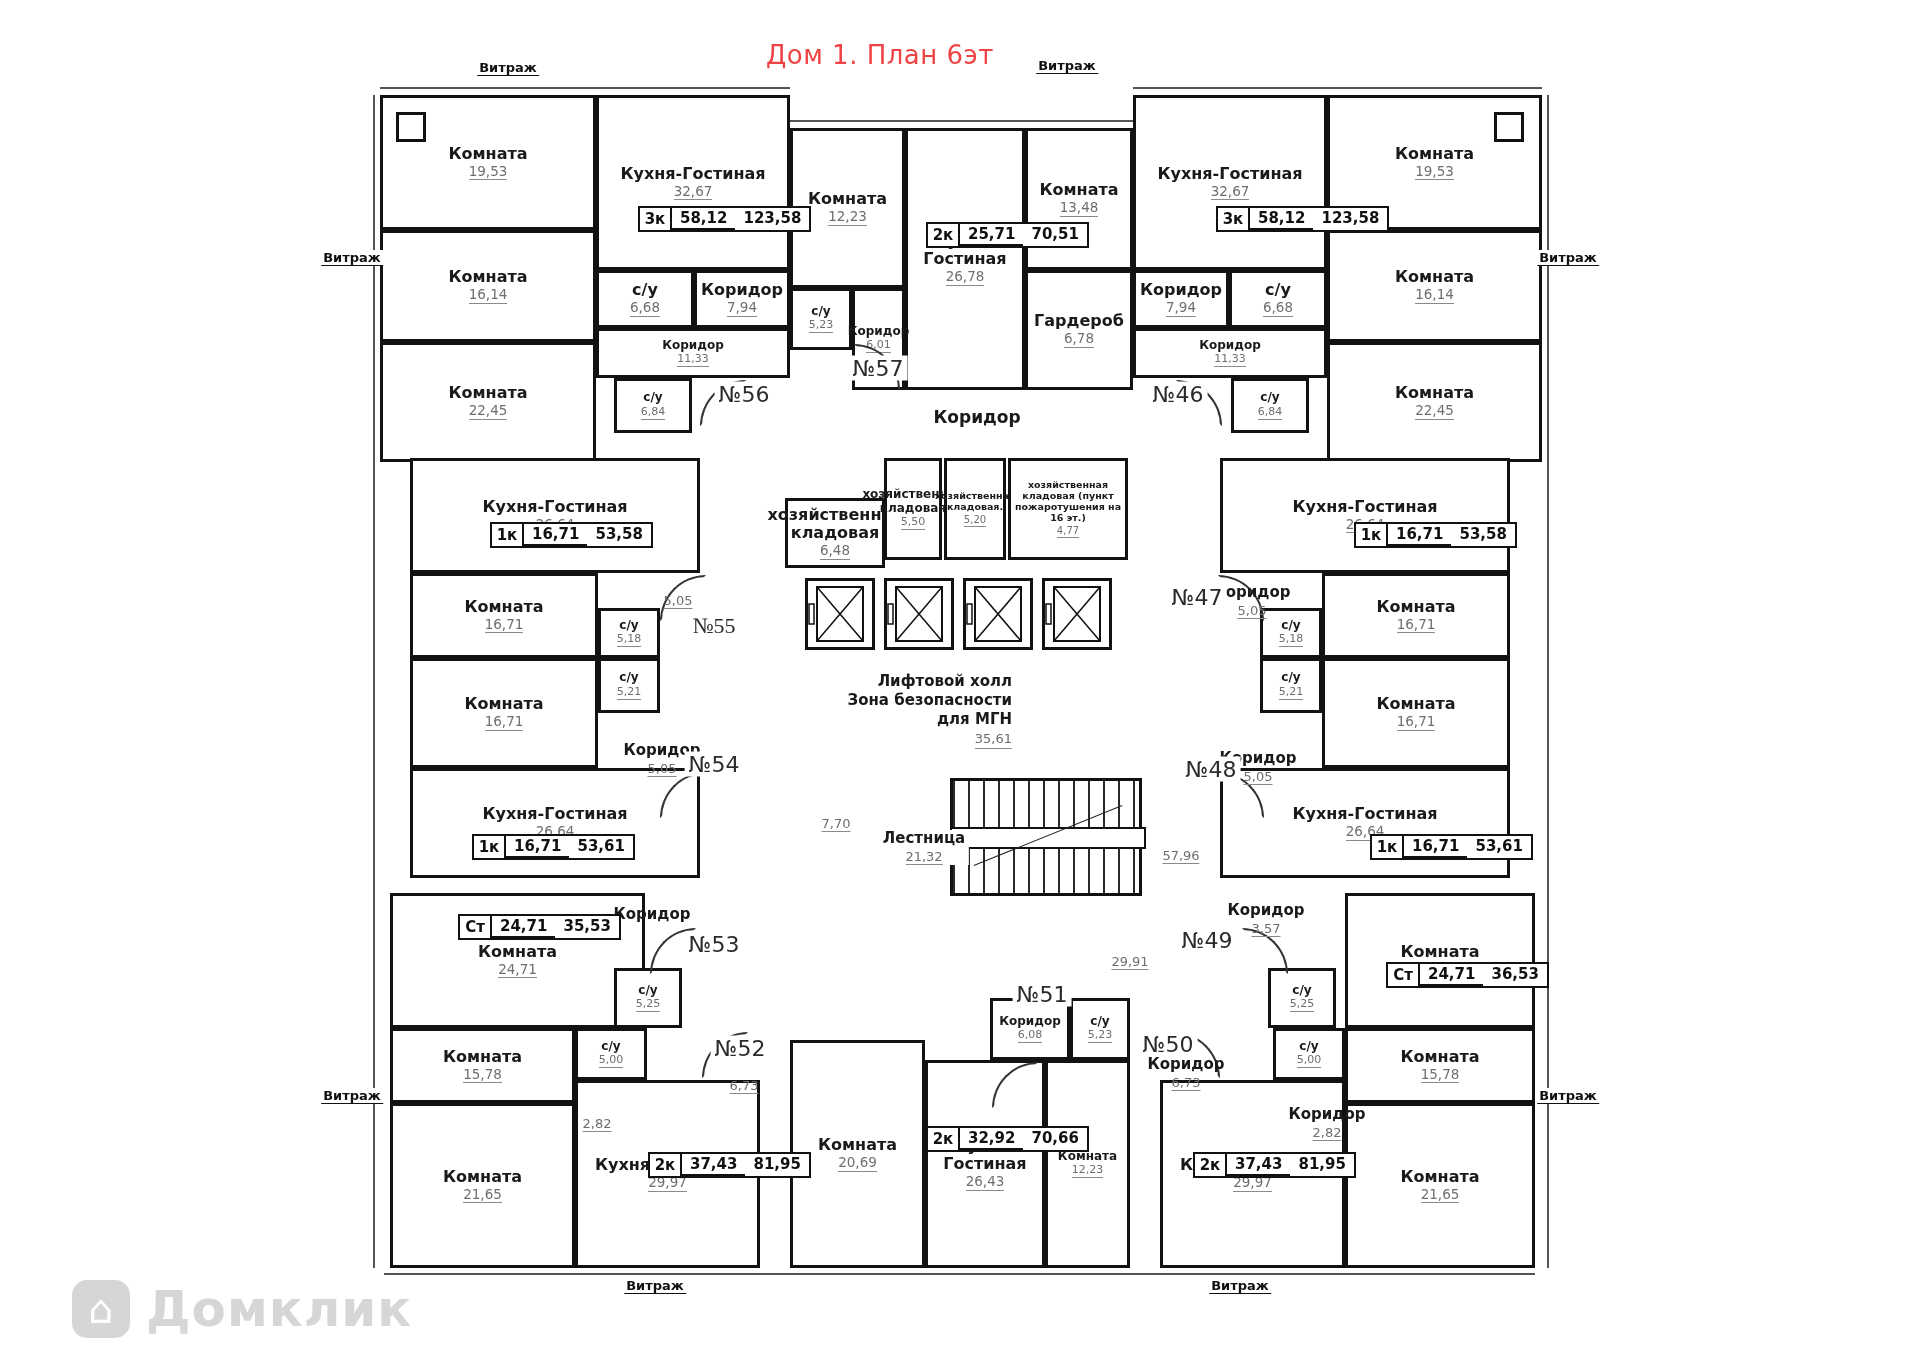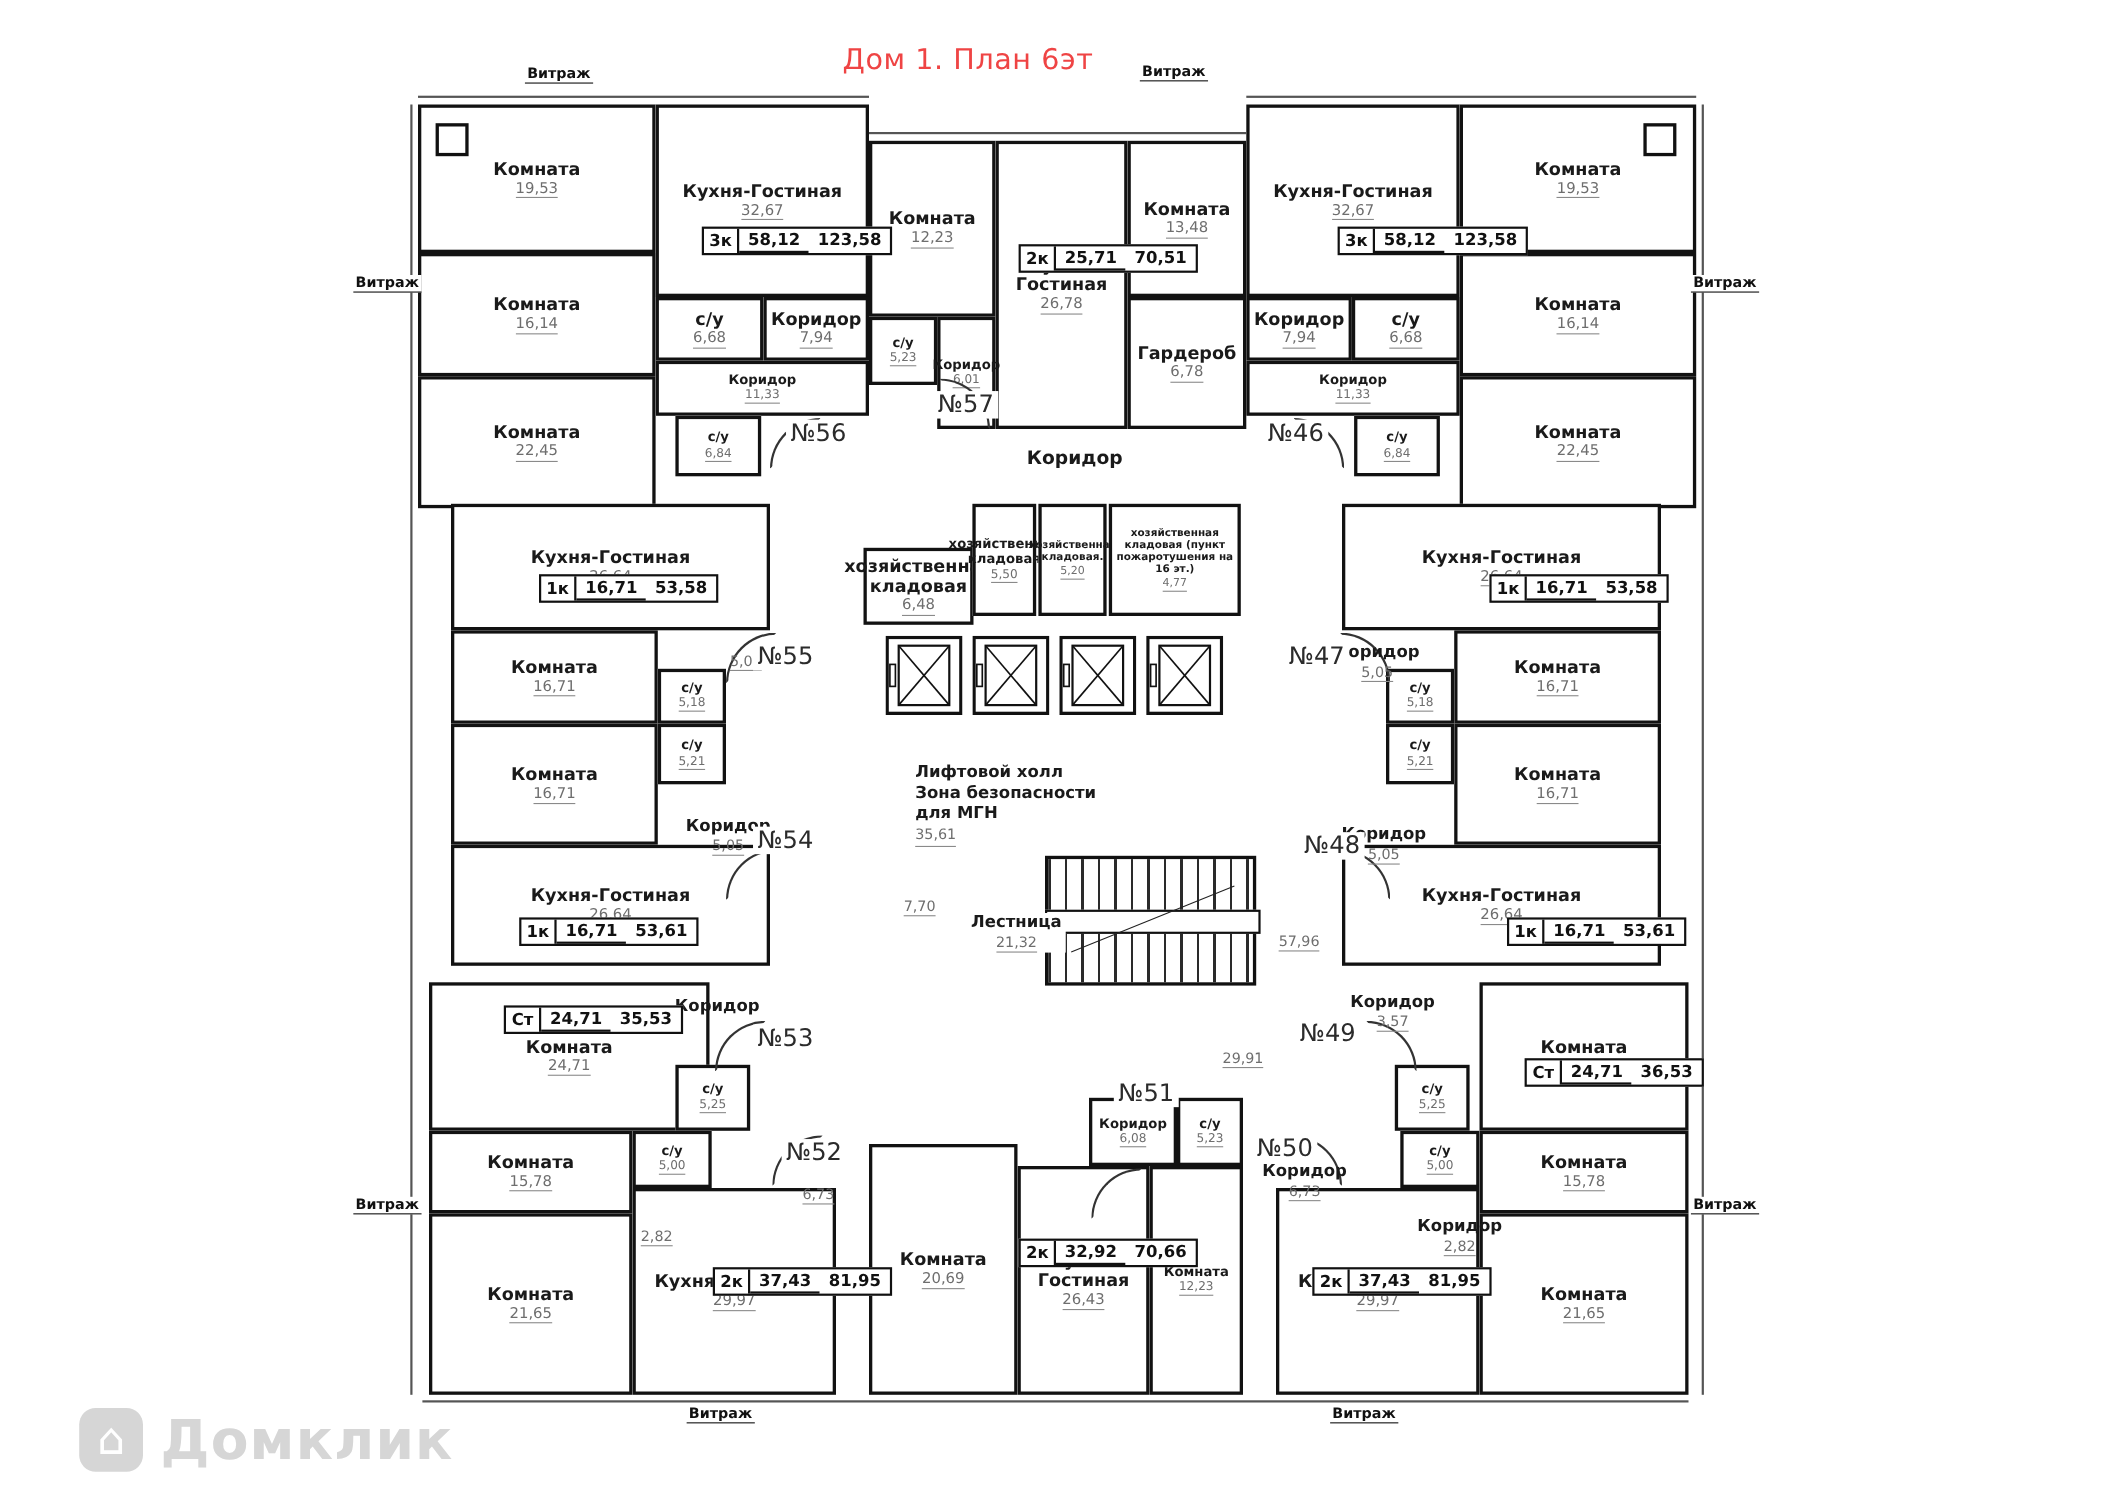--- a/index.html
+++ b/index.html
@@ -47,21 +47,21 @@
   .lift{position:absolute;width:70px;height:72px;z-index:2;}
   
   #stairs{position:absolute;left:950px;top:778px;width:192px;height:118px;box-sizing:border-box;
           border:3px solid #111;z-index:1;
           background:repeating-linear-gradient(90deg,#2a2a2a 0 2px,transparent 2px 15px);}
   #stairs .landing{position:absolute;left:-3px;top:46px;width:192px;height:18px;
           background:#fff;border:2px solid #111;}
   #stairs .flight-line{position:absolute;left:15px;top:54px;width:160px;height:0;
           border-top:1.5px solid #222;transform:rotate(-22deg);}
   
-  #lifthall{position:absolute;left:832px;top:692px;width:180px;text-align:left;z-index:3;line-height:1.25;}
+  #lifthall{position:absolute;left:832px;top:672px;width:180px;text-align:right;z-index:3;line-height:1.25;}
   #lifthall .lh{font-weight:600;font-size:15px;color:#1a1a1a;}
   #lifthall .fa{display:inline-block;font-size:13px;color:#6e6e6e;border-bottom:1.5px solid #8a8a8a;}
   
   .mark{position:absolute;width:30px;height:30px;box-sizing:border-box;border:3px solid #111;z-index:2;background:#fff;}
   
   #wm{position:absolute;left:72px;top:1280px;display:flex;align-items:center;z-index:7;}
   #wm .wlogo{width:58px;height:58px;border-radius:15px;background:#d6d6d6;color:#fff;
        display:flex;align-items:center;justify-content:center;font-size:40px;margin-right:16px;}
   #wm .wtext{font-size:50px;font-weight:700;color:#d6d6d6;letter-spacing:1px;}
 </style>
@@ -329,21 +329,21 @@
     </div>
     <div class="fl" style="left: 1266px; top: 902px;"><div class="ft" style="display: block;">Коридор</div><div class="fa">3,57</div></div>
     <div class="fl" style="left: 597px; top: 1114px;"><div class="fa">2,82</div></div>
     <div class="fl" style="left: 744px; top: 1076px;"><div class="fa">6,73</div></div>
     <div class="fl" style="left: 1186px; top: 1056px;"><div class="ft" style="display: block;">Коридор</div><div class="fa">6,73</div></div>
     <div class="fl" style="left: 1327px; top: 1106px;"><div class="ft" style="display: block;">Коридор</div><div class="fa">2,82</div></div>
     <div class="fl bgw" style="left: 924px; top: 830px;"><div class="ft" style="display: block;">Лестница</div><div class="fa">21,32</div></div>
     <div class="unit" style="left: 744px; top: 394px;">№56</div>
     <div class="unit" style="left: 878px; top: 368px;">№57</div>
     <div class="unit" style="left: 1178px; top: 394px;">№46</div>
-    <div class="unit" style="left: 714px; top: 597px;">№55</div>
+    <div class="unit" style="left: 714px; top: 626px; font-family: Liberation Serif, serif;">№55</div>
     <div class="unit" style="left: 1197px; top: 597px;">№47</div>
     <div class="unit" style="left: 714px; top: 764px;">№54</div>
     <div class="unit" style="left: 1211px; top: 769px;">№48</div>
     <div class="unit" style="left: 714px; top: 944px;">№53</div>
     <div class="unit" style="left: 1207px; top: 940px;">№49</div>
     <div class="unit" style="left: 740px; top: 1048px;">№52</div>
     <div class="unit" style="left: 1042px; top: 994px;">№51</div>
     <div class="unit" style="left: 1168px; top: 1044px;">№50</div>
     <div class="tbl" style="left: 638px; top: 206px;">
       <div class="tt">3к</div>

